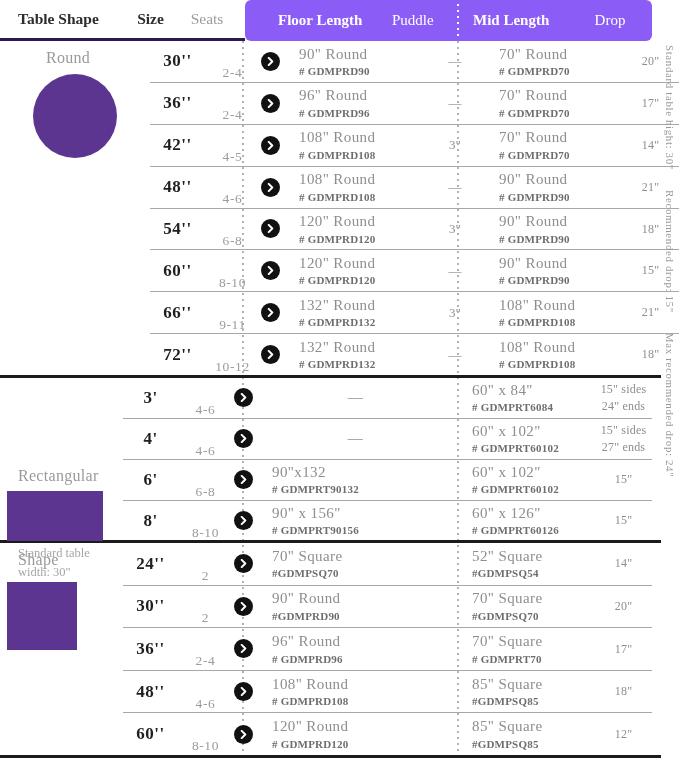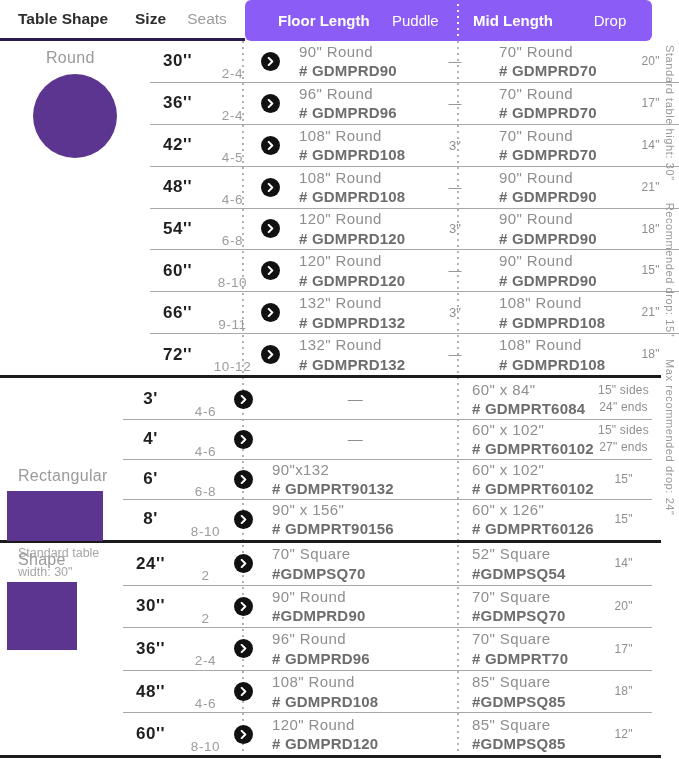--- a/index.html
+++ b/index.html
@@ -1,17 +1,17 @@
 <!DOCTYPE html>
 <html><head>
 <meta charset="utf-8">
 <style>
   html,body{margin:0;padding:0;background:#fff;}
   .sheet{position:relative;width:679px;height:759px;background:#fff;overflow:hidden;
-         font-family:Liberation Sans, sans-serif;}
+         font-family:Liberation Serif, serif;}
 
   
   .hdr{position:absolute;top:0;left:0;width:679px;height:41px;}
   .hdr-left{position:absolute;left:0;top:0;width:245px;height:38px;border-bottom:3px solid #2a1a4e;}
   .th{position:absolute;top:0;height:38px;display:flex;align-items:center;font-size:15.5px;}
   .th-shape{left:18px;font-weight:bold;color:#2d2d2d;}
   .th-size{left:123px;width:55px;justify-content:center;font-weight:bold;color:#2d2d2d;}
   .th-seats{left:178px;width:58px;justify-content:center;color:#9c9c9c;}
   .band{position:absolute;left:245px;top:0;width:407px;height:41px;background:#8b5cf6;border-radius:6px;}
   .bandlab{position:absolute;top:0;height:41px;display:flex;align-items:center;color:#fff;font-size:15px;}
@@ -47,21 +47,21 @@
   .cell.size{font-weight:bold;font-size:17px;color:#1f1f1f;text-align:center;letter-spacing:.5px;}
   .cell.seats{font-size:13.5px;color:#9c9c9c;text-align:center;letter-spacing:.6px;margin-top:24px;}
   .arrowc{display:flex;justify-content:center;}
   .arrow{width:19px;height:19px;border-radius:50%;background:#111;display:flex;
          align-items:center;justify-content:center;}
   .arrow svg{display:block;}
   .cell.floor,.cell.mid{display:flex;flex-direction:column;line-height:1.3;}
   .cell.floor{padding-left:19px;}
   .cell.mid{padding-left:14px;}
   .val{font-size:15px;color:#8e8e8e;letter-spacing:.4px;}
-  .code{font-size:15px;color:#6d6d6d;font-weight:bold;letter-spacing:.2px;}
+  .code{font-size:11px;color:#6d6d6d;font-weight:bold;letter-spacing:.2px;}
   .val:empty,.code:empty{display:none;}
   .cell.puddle{font-size:13px;color:#8e8e8e;text-align:center;}
   .cell.floor.dash-span{grid-column:4 / span 2;padding-left:0;align-items:center;}
   .cell.drop{display:flex;flex-direction:column;font-size:12px;color:#8e8e8e;
              text-align:center;line-height:1.4;letter-spacing:.2px;}
   .dropline:empty{display:none;}
   .thick{height:3px;background:#1b1b1b;width:661px;}
 
   
   .side-note{position:absolute;top:45px;right:3px;writing-mode:vertical-rl;

